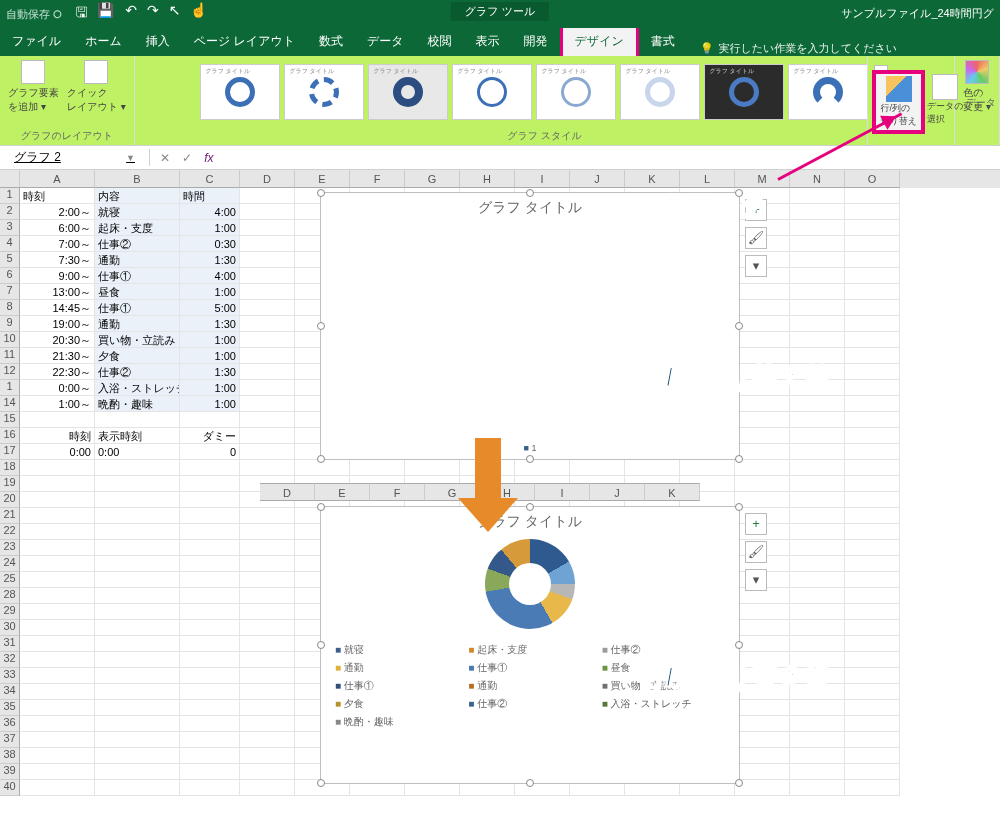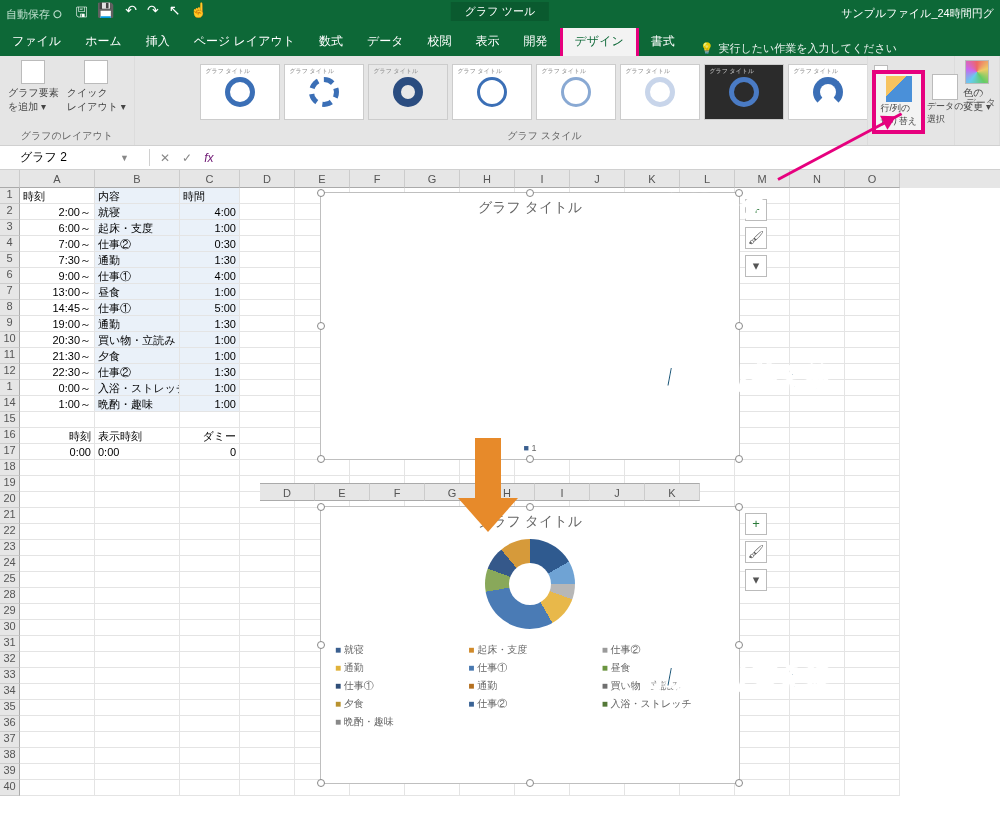--- a/index.html
+++ b/index.html
@@ -13,21 +13,21 @@
 .titlebar .center { position: absolute; left: 50%; top: 2px; transform: translateX(-50%); background: #0a5a2f; padding: 2px 14px; font-size: 11px; }
 .titlebar .fname { position: absolute; right: 6px; top: 6px; font-size: 11px; }
 
 
 .ribbon-tabs { background: #0d6837; height: 28px; display: flex; align-items: flex-end; color: #fff; font-size: 12px; }
 .ribbon-tabs .tab { padding: 6px 12px 6px; cursor: pointer; }
 .ribbon-tabs .tab.design { background: #f3f3f3; color: #0d6837; border: 3px solid #e6007e; border-bottom: none; }
 .ribbon-tabs .tell { margin-left: 14px; font-size: 11px; opacity: .9; display: flex; align-items: center; gap: 4px; }
 
 
-.ribbon { background: #e5e5e5; height: 90px; border-bottom: 1px solid #d0d0d0; display: flex; position: relative; }
+.ribbon { background: #bef264; height: 90px; border-bottom: 1px solid #d0d0d0; display: flex; position: relative; }
 .group { border-right: 1px solid #dcdcdc; padding: 4px 8px 2px; display: flex; flex-direction: column; align-items: center; justify-content: space-between; }
 .group-label { font-size: 10px; color: #666; text-align: center; padding-top: 2px; }
 .group-btns { display: flex; gap: 8px; align-items: flex-start; }
 .vbtn { display: flex; flex-direction: column; align-items: center; font-size: 10px; color: #444; gap: 2px; cursor: pointer; }
 .vbtn .ico { width: 24px; height: 24px; background: #fff; border: 1px solid #bbb; }
 .styles-gallery { display: flex; gap: 4px; padding: 4px; align-items: center; }
 .style-thumb { width: 80px; height: 56px; background: #fff; border: 1px solid #ccc; display: flex; align-items: center; justify-content: center; position: relative; cursor: pointer; }
 .style-thumb .ring { width: 30px; height: 30px; border: 5px solid #3b6fb6; border-radius: 50%; }
 .style-thumb.dark { background: #2b2b2b; }
 .style-thumb.gray { background: #e8e8e8; }
@@ -36,21 +36,21 @@
 .scroll-btns div { width: 14px; height: 18px; border: 1px solid #bbb; background: #fff; font-size: 8px; text-align: center; line-height: 16px; cursor: pointer; }
 
 .data-group { position: absolute; right: 0; top: 0; bottom: 0; display: flex; border-left: 1px solid #dcdcdc; }
 .swap-btn { border: 4px solid #e6007e; padding: 2px 4px; display: flex; flex-direction: column; align-items: center; font-size: 9px; color: #444; cursor: pointer; background: #f3f3f3; }
 .swap-btn .ico { width: 26px; height: 26px; background: linear-gradient(135deg,#f7c35f 40%,#4a90d9 40%); }
 .sel-data { padding: 4px 2px; display: flex; flex-direction: column; align-items: center; font-size: 9px; color: #444; }
 .sel-data .ico { width: 26px; height: 26px; background: #fff; border: 1px solid #bbb; }
 
 
 .fbar { height: 24px; border-bottom: 1px solid #d0d0d0; display: flex; align-items: center; font-size: 12px; }
-.namebox { width: 150px; border-right: 1px solid #d0d0d0; padding: 0 20px; display: flex; align-items: center; justify-content: space-between; }
+.namebox { width: 150px; border-right: 1px solid #d0d0d0; padding: 0 14px; display: flex; align-items: center; justify-content: space-between; text-decoration: underline; }
 .namebox .dd { color: #888; font-size: 9px; }
 .fbar .fx-btns { display: flex; gap: 12px; padding: 0 10px; color: #888; }
 .fbar .fx { font-style: italic; color: #701a75; }
 
 
 .sheet { position: relative; }
 .colheads { display: grid; grid-template-columns: 20px 75px 85px 60px repeat(12, 55px); background: #e6e6e6; }
 .colheads div { border-right: 1px solid #ccc; border-bottom: 1px solid #aaa; text-align: center; font-size: 11px; color: #555; height: 18px; line-height: 18px; }
 .rowhead { background: #e6e6e6; border-right: 1px solid #aaa; border-bottom: 1px solid #ccc; text-align: center; font-size: 11px; color: #555; }
 .cell { border-right: 1px solid #e4e4e4; border-bottom: 1px solid #e4e4e4; font-size: 11px; padding: 0 3px; height: 16px; line-height: 16px; white-space: nowrap; overflow: hidden; }

